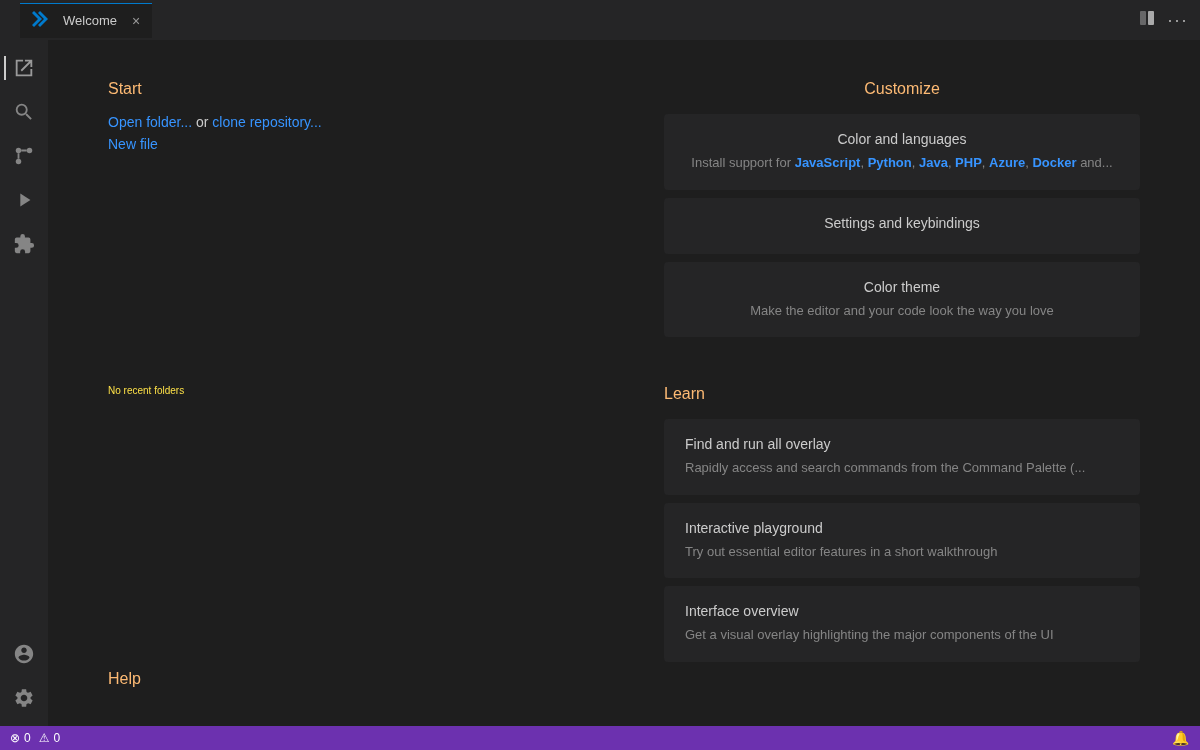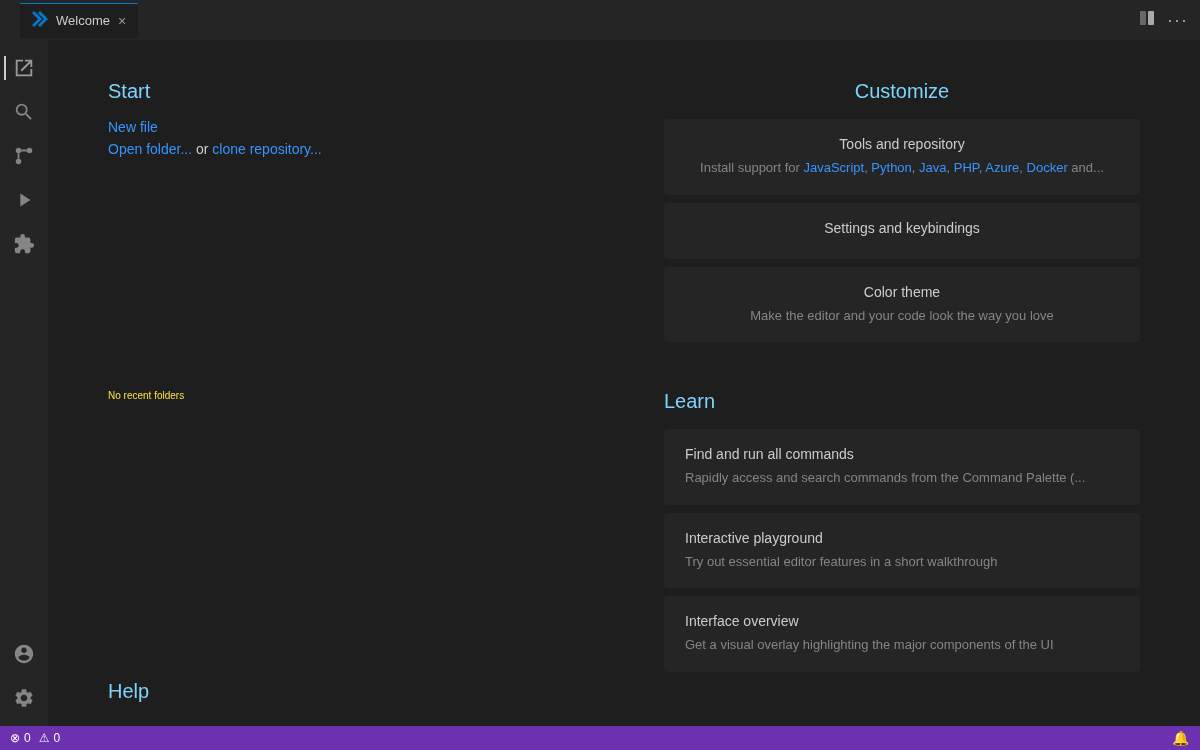--- a/index.html
+++ b/index.html
@@ -23,21 +23,21 @@
       padding: 0 12px;
       flex-shrink: 0;
     }
     #titlebar .tab {
       display: flex;
       align-items: center;
       background: #1e1e1e;
       padding: 0 12px;
       height: 35px;
       margin-left: 8px;
-      gap: 8px;
+      gap: 15px;
       border-top: 1px solid #007acc;
     }
     #titlebar .tab .vscode-icon {
       color: #007acc;
       font-size: 16px;
       font-weight: bold;
     }
     #titlebar .tab-title {
       color: #cccccc;
       font-size: 13px;
@@ -118,23 +118,23 @@
 
     #welcome-grid {
       display: grid;
       grid-template-columns: 1fr 1fr;
       gap: 0 80px;
       max-width: 1060px;
     }
 
     
     .section-title {
-      font-size: 20px;
+      font-size: 16px;
       font-weight: 300;
-      color: #7dd3fc;
+      color: #fdba74;
       margin-bottom: 16px;
     }
 
     .link-blue {
       color: #3794ff;
       cursor: pointer;
       text-decoration: none;
       font-size: 14px;
     }
 
@@ -163,21 +163,21 @@
       font-size: 14px;
       font-weight: 500;
       color: #cccccc;
       margin-bottom: 6px;
     }
     .card-desc {
       font-size: 13px;
       color: #858585;
       line-height: 1.5;
     }
-    .card-desc .link-blue { font-size: 13px; }
+    .card-desc .link-blue { font-size: 13px; font-weight: bold; }
 
     
     #statusbar {
       height: 24px;
       background: #6c31af;
       display: flex;
       align-items: center;
       padding: 0 10px;
       font-size: 12px;
       color: white;
@@ -261,35 +261,35 @@
     </div>
   </div>
 
   <div id="content">
     <div id="welcome-grid">
 
       <div class="start-section">
         <div class="section-title">Start</div>
         <div class="start-links">
           <div class="start-row">
-            <a class="link-blue">New file</a>
-          </div>
-          <div class="start-row">
             <a class="link-blue">Open folder...</a>
             <span> or </span>
             <a class="link-blue">clone repository...</a>
           </div>
+          <div class="start-row">
+            <a class="link-blue">New file</a>
+          </div>
         </div>
       </div>
 
       <div class="customize-section">
         <div class="section-title">Customize</div>
 
         <div class="card">
-          <div class="card-title">Tools and repository</div>
+          <div class="card-title">Color and languages</div>
           <div class="card-desc">
             Install support for 
             <a class="link-blue">JavaScript</a>,
             <a class="link-blue">Python</a>,
             <a class="link-blue">Java</a>,
             <a class="link-blue">PHP</a>,
             <a class="link-blue">Azure</a>,
             <a class="link-blue">Docker</a> and...
           </div>
         </div>
@@ -305,21 +305,21 @@
       </div>
 
       <div class="recent-section">
         <div class="no-recent">No recent folders</div>
       </div>
 
       <div class="learn-section">
         <div class="section-title">Learn</div>
 
         <div class="card">
-          <div class="card-title">Find and run all commands</div>
+          <div class="card-title">Find and run all overlay</div>
           <div class="card-desc">Rapidly access and search commands from the Command Palette (...</div>
         </div>
 
         <div class="card">
           <div class="card-title">Interactive playground</div>
           <div class="card-desc">Try out essential editor features in a short walkthrough</div>
         </div>
 
         <div class="card">
           <div class="card-title">Interface overview</div>

